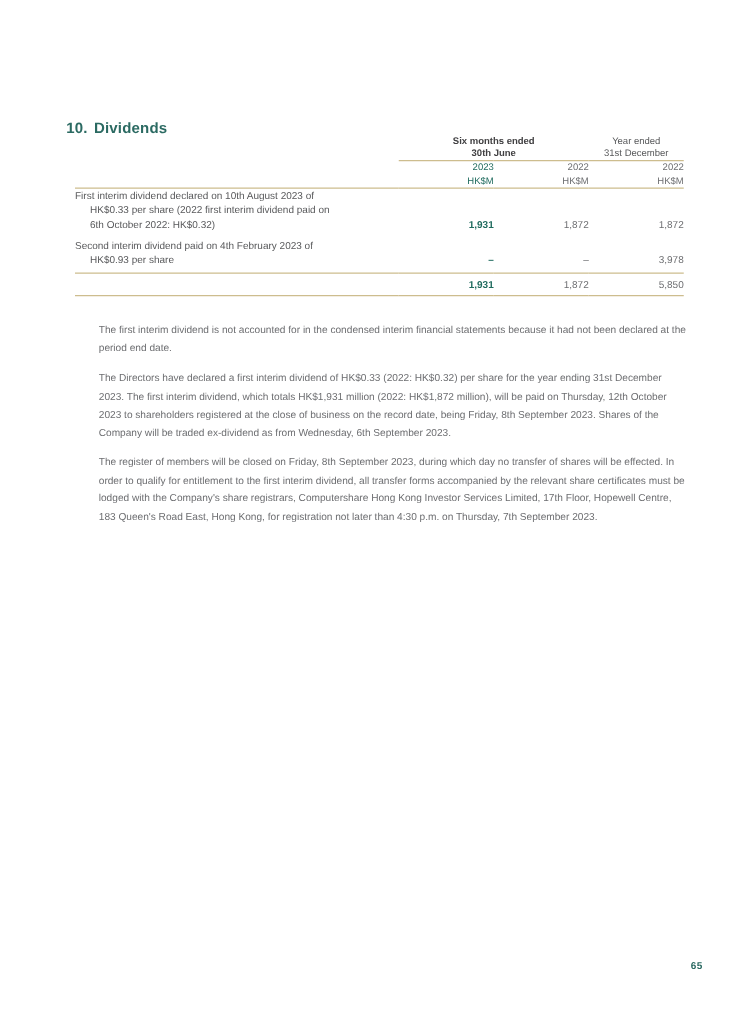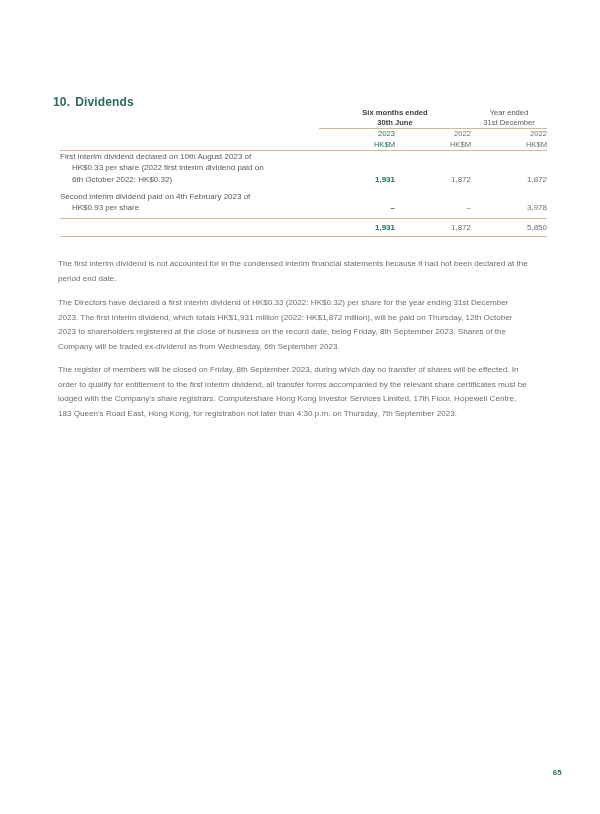--- a/index.html
+++ b/index.html
@@ -109,21 +109,21 @@
     padding-bottom: 3px;
     border-top: 1.1px solid #cdbd8e;
     border-bottom: 1.1px solid #cdbd8e;
   }
   .total-row .num-cell { padding-top: 3px; }
   .spacer-row td { height: 5px; }
 
   
   .body-text {
     position: absolute;
-    left: 58px;
+    left: 79px;
     width: 472px;
     font-size: 8.1px;
     line-height: 14.6px;
     color: #6d6e71;
     text-align: left;
   }
   .para-1 { top: 249px; }
   .para-2 { top: 288px; }
   .para-3 { top: 355px; }
 

